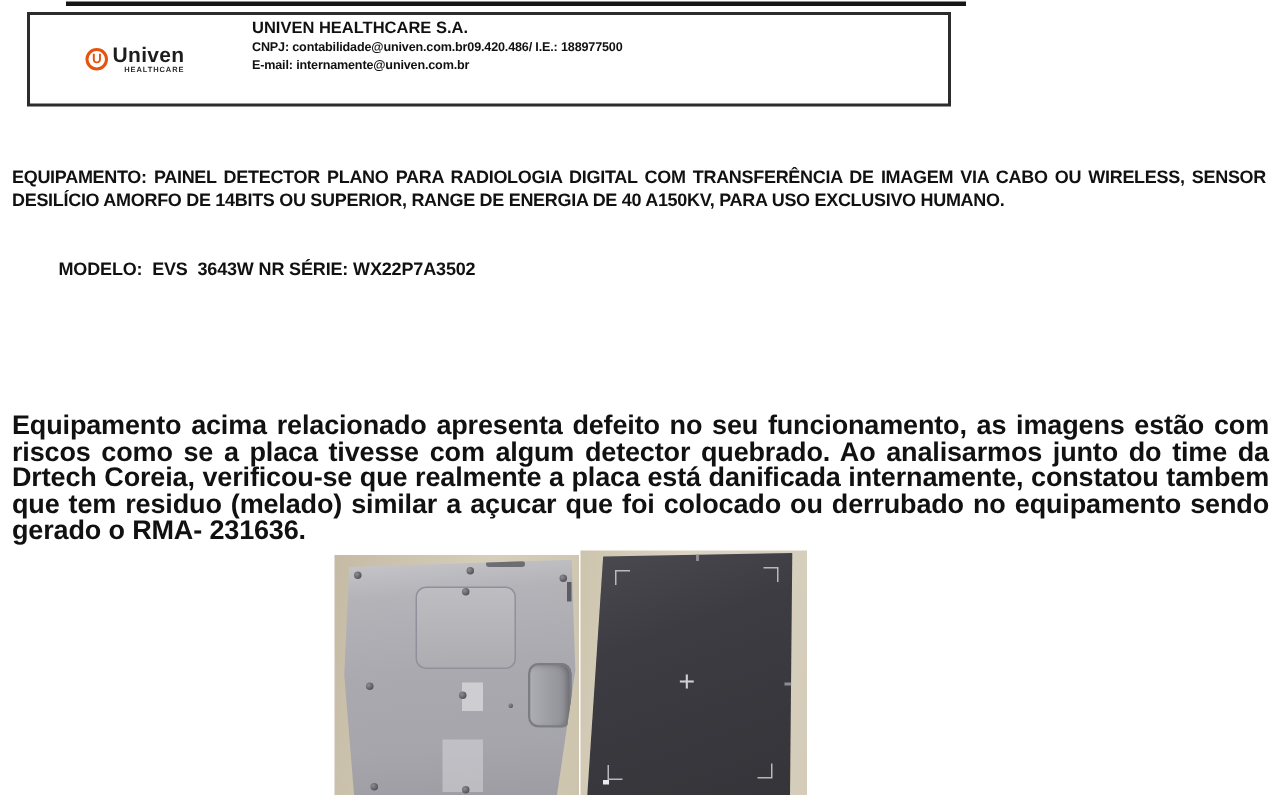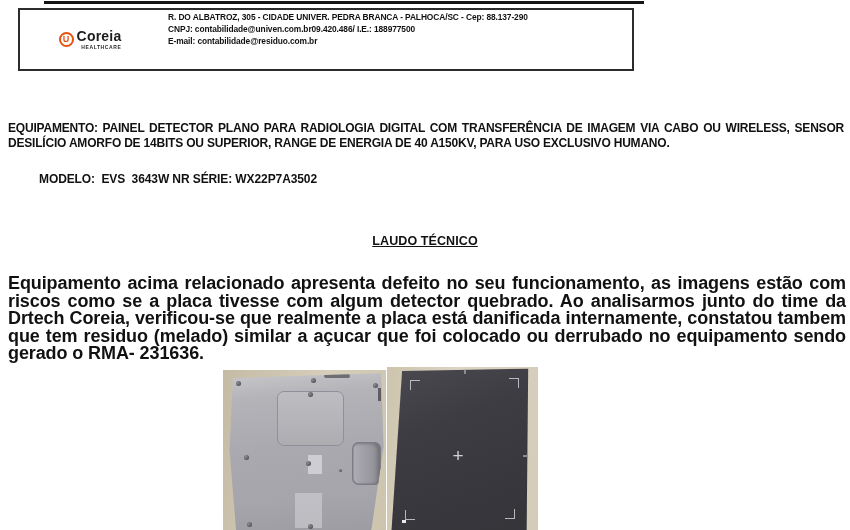--- a/index.html
+++ b/index.html
@@ -28,21 +28,21 @@
 
   .header-text { flex:1; padding:2px 0 0 8px; }
   .company { font-size:11px; font-weight:bold; line-height:14px; }
   .h-line  { font-size:8.4px; font-weight:bold; line-height:11.8px; letter-spacing:-0.1px; }
   .phones-value { margin-left:19px; }
 
   
   .equipment {
     position:absolute; left:8px; top:111px; width:836px;
     font-size:12px; font-weight:bold; line-height:15.2px;
-    text-align:justify; letter-spacing:-0.2px;margin-top:10px;
+    text-align:justify; letter-spacing:-0.2px;
   }
   .model {
     position:absolute; left:10px; top:172px;
     font-size:12px; font-weight:bold; letter-spacing:-0.1px; white-space:pre;margin-left:29px;
   }
   .heading-wrap { position:absolute; left:0; top:231px; width:100%; text-align:center; }
   .heading { font-size:12.5px; font-weight:bold; text-decoration:underline; letter-spacing:0.1px; }
   .report {
     position:absolute; left:8px; top:275px; width:838px;
     font-size:18px; font-weight:bold; line-height:17.5px;
@@ -105,39 +105,36 @@
 
 <div class="page">
 
   <div class="top-rule"></div>
 
   <div class="header-box">
     <div class="logo-cell">
       <div class="logo">
         <span class="u-mark">U</span>
         <span class="brand-wrap">
-          <span class="brand">Coreia</span>
+          <span class="brand">Univen</span>
           <span class="brand-sub">HEALTHCARE</span>
         </span>
       </div>
     </div>
     <div class="header-text">
-      <div class="h-line">R. DO ALBATROZ, 305 - CIDADE UNIVER. PEDRA BRANCA - PALHOCA/SC - Cep: 88.137-290</div>
+      <div class="company">UNIVEN HEALTHCARE S.A.</div>
       <div class="h-line">CNPJ: contabilidade@univen.com.br09.420.486/ I.E.: 188977500</div>
-      <div class="h-line">E-mail: contabilidade@residuo.com.br</div>
+      <div class="h-line">E-mail: internamente@univen.com.br</div>
     </div>
   </div>
 
   <div class="equipment">EQUIPAMENTO: PAINEL DETECTOR PLANO PARA RADIOLOGIA DIGITAL COM TRANSFERÊNCIA DE IMAGEM VIA CABO OU WIRELESS, SENSOR DESILÍCIO AMORFO DE 14BITS OU SUPERIOR, RANGE DE ENERGIA DE 40 A150KV, PARA USO EXCLUSIVO HUMANO.</div>
 
   <div class="model">MODELO:  EVS  3643W NR SÉRIE: WX22P7A3502</div>
 
-  <div class="heading-wrap">
-    <span class="heading">LAUDO TÉCNICO</span>
-  </div>
 
   <div class="report">Equipamento acima relacionado apresenta defeito no seu funcionamento, as imagens estão com riscos como se a placa tivesse com algum detector quebrado. Ao analisarmos junto do time da Drtech Coreia, verificou-se que realmente a placa está danificada internamente, constatou tambem que tem residuo (melado) similar a açucar que foi colocado ou derrubado no equipamento sendo gerado o RMA- 231636.</div>
 
   <div class="photo photo-left">
     <div class="panel-back">
       <div class="battery-door"></div>
       <div class="slot-top"></div>
       <div class="slot-right"></div>
       <div class="handle"></div>
       <div class="label-small"></div>

